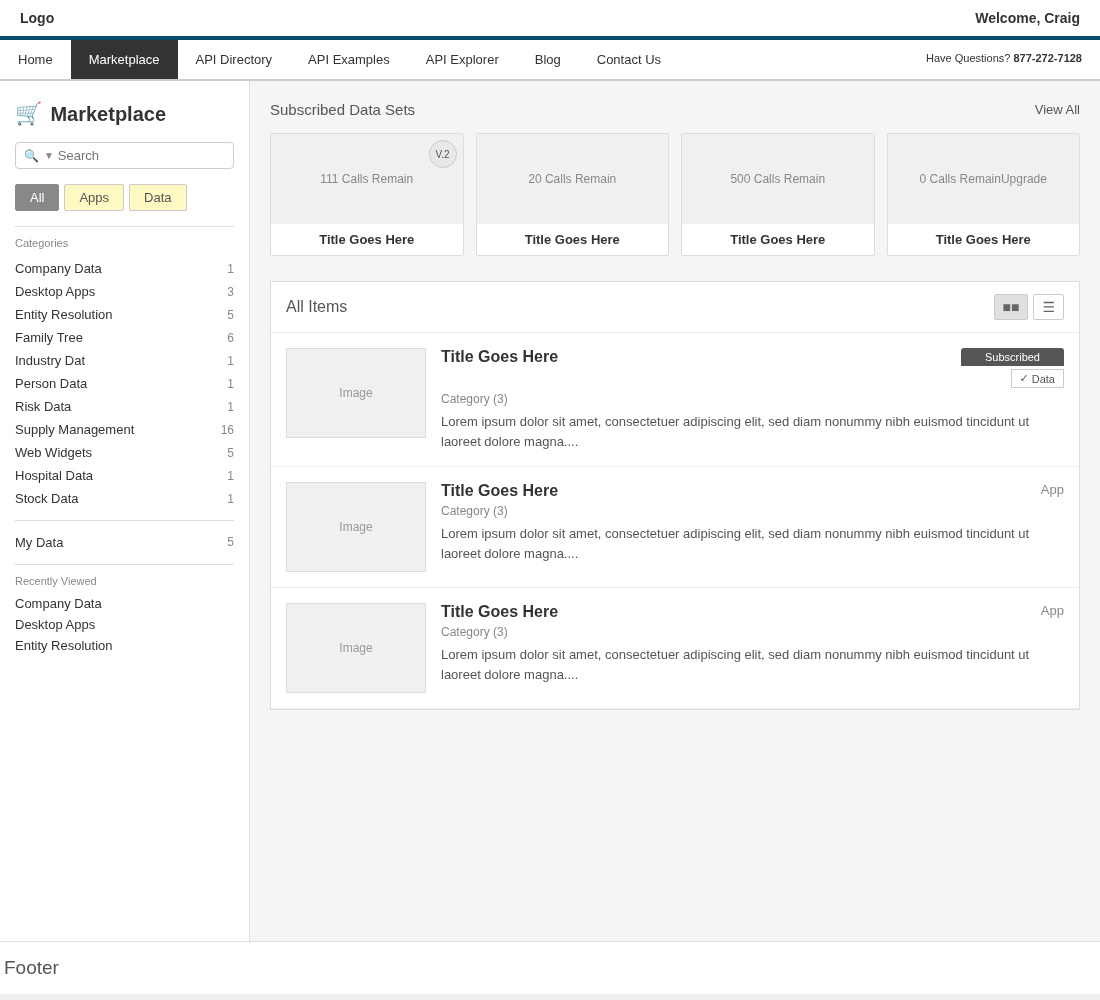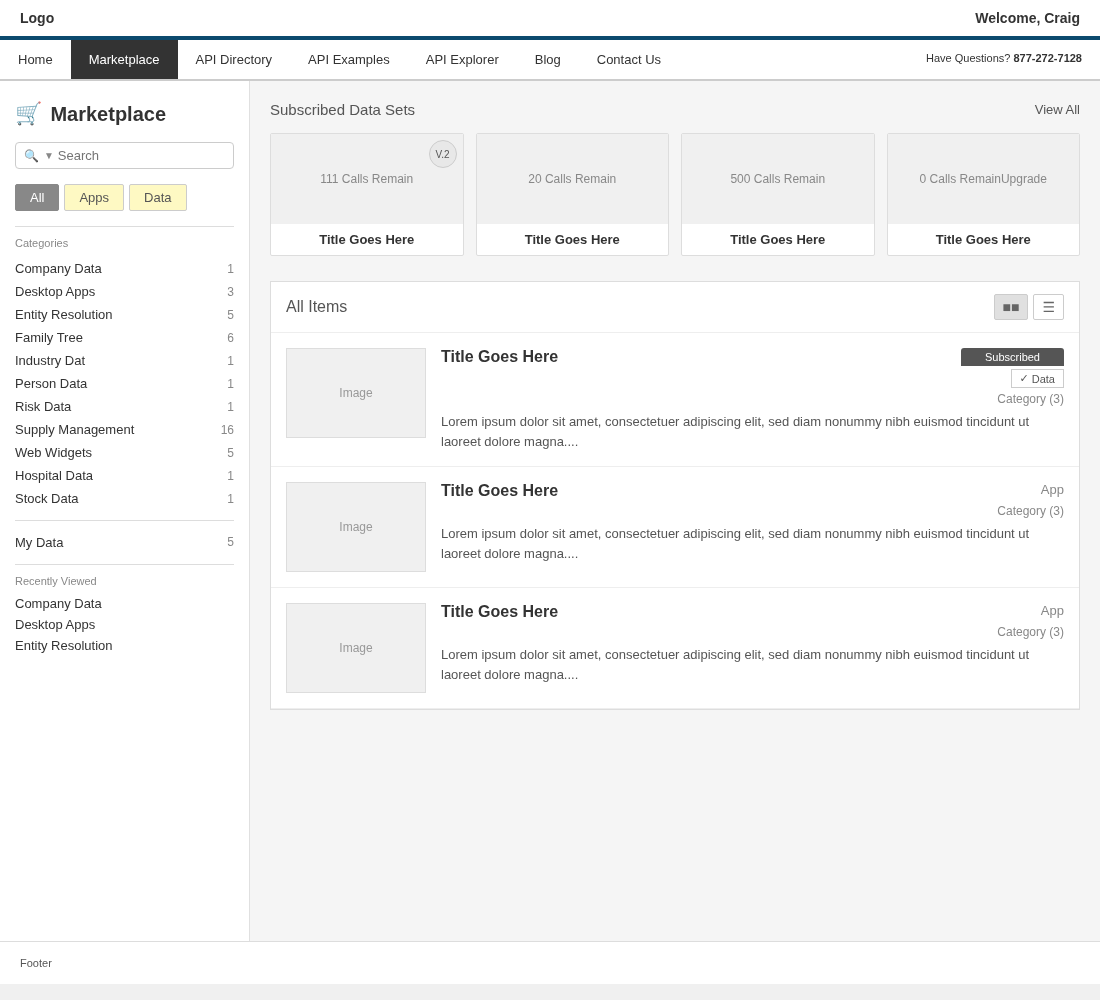--- a/index.html
+++ b/index.html
@@ -279,31 +279,31 @@
       background: #fff;
       border: 1px solid #ccc;
       color: #555;
       padding: 2px 8px;
       font-size: 11px;
       display: flex;
       align-items: center;
       gap: 3px;
     }
     .check-icon { color: #555; }
-    .list-item-category { font-size: 12px; color: #888; margin-bottom: 6px; text-align: right; }
+    .list-item-category { font-size: 12px; color: #888; margin-bottom: 6px; }
     .list-item-desc { font-size: 13px; color: #555; line-height: 1.5; }
 
     .app-label { font-size: 13px; color: #888; }
 
     
     .footer {
       background: #fff;
       border-top: 1px solid #ddd;
-      padding: 15px 20px;
-      font-size: 11px;
+      padding: 15px 4px;
+      font-size: 19px;
       color: #555;
     }
   </style>
 </head>
 <body>
 
 <div class="top-bar">
   <span class="logo">Logo</span>
   <span class="welcome">
     <span>Welcome,</span>

